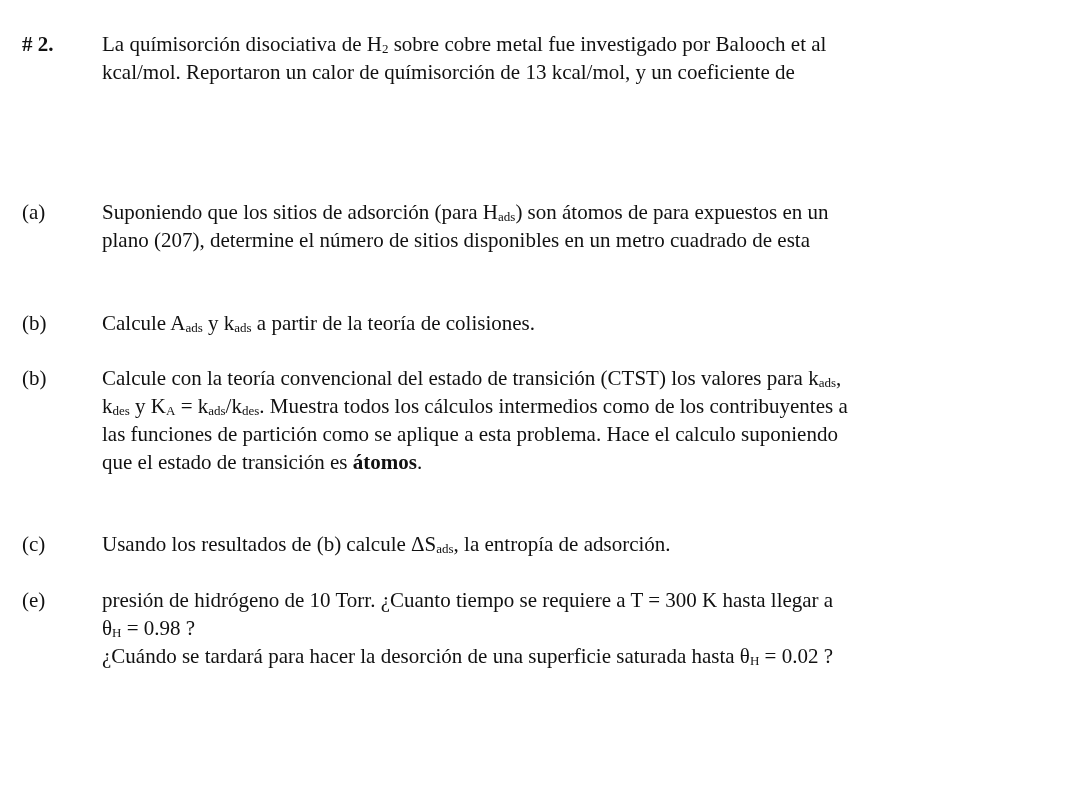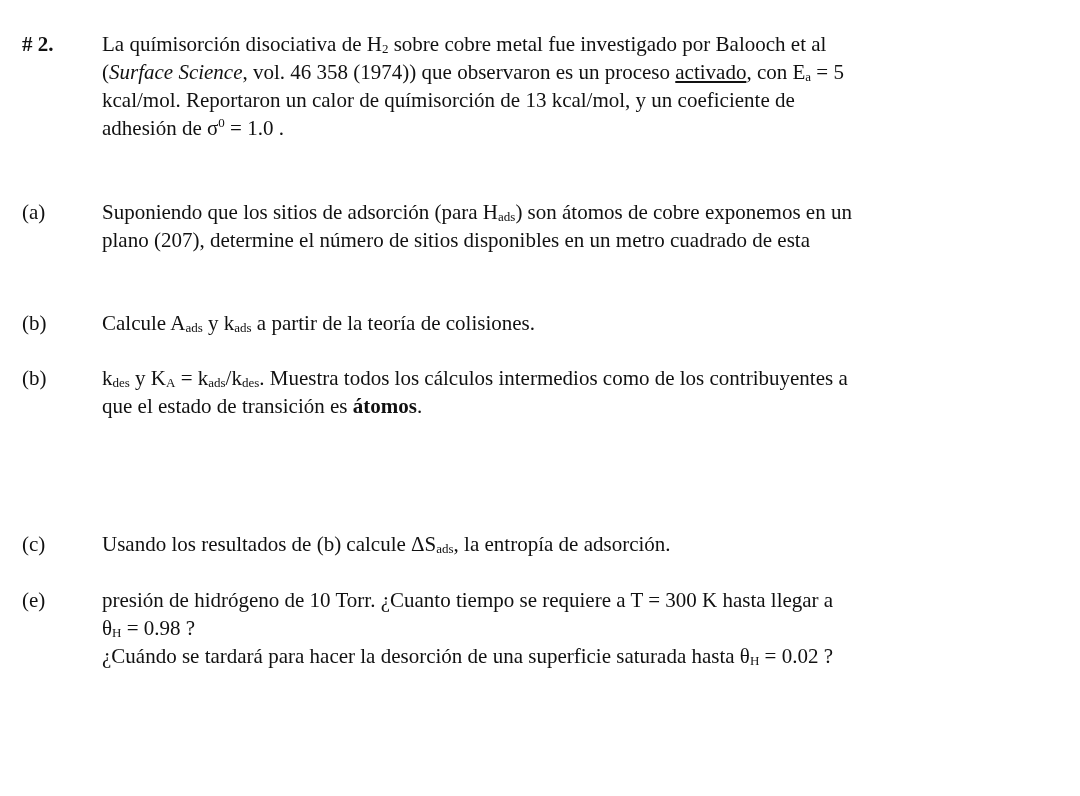--- a/index.html
+++ b/index.html
@@ -18,45 +18,45 @@
   b { font-weight: bold; }
   i { font-style: italic; }
 </style>
 </head>
 <body>
 
 <div class="item" style="top:30px;">
   <span class="label"><b># 2.</b></span>
   <div class="body">
     <span class="line"><span>La químisorción disociativa de H</span><sub>2</sub><span> sobre cobre metal fue investigado por Balooch et al</span></span>
-    <span class="line"><span>(</span><i>Surface Science</i><span>, vol. 46 358 (1974)) que observaron es un proceso </span><span class="u">activado</span><span>, con E</span><sub>a</sub><span> = 5</span></span>
     <span class="line"><span>kcal/mol.  Reportaron un calor de químisorción de 13 kcal/mol, y un coeficiente de</span></span>
-    <span class="line"><span>adhesión de σ</span><sup>0</sup><span> = 1.0 .</span></span>
   </div>
 </div>
 
 <div class="item" style="top:198px;">
   <span class="label">(a)</span>
   <div class="body">
-    <span class="line"><span>Suponiendo que los sitios de adsorción (para H</span><sub>ads</sub><span>) son átomos de cobre exponemos en un</span></span>
+    <span class="line"><span>Suponiendo que los sitios de adsorción (para H</span><sub>ads</sub><span>) son átomos de para expuestos en un</span></span>
     <span class="line"><span>plano (207), determine el número de sitios disponibles en un metro cuadrado de esta</span></span>
   </div>
 </div>
 
 <div class="item" style="top:309px;">
   <span class="label">(b)</span>
   <div class="body">
     <span class="line"><span>Calcule A</span><sub>ads</sub><span> y k</span><sub>ads</sub><span> a partir de la teoría de colisiones.</span></span>
   </div>
 </div>
 
 <div class="item" style="top:364px;">
   <span class="label">(b)</span>
   <div class="body">
+    <span class="line"><span>Calcule con la teoría convencional del estado de transición (CTST) los valores para k</span><sub>ads</sub><span>,</span></span>
     <span class="line"><span>k</span><sub>des</sub><span> y K</span><sub>A</sub><span> = k</span><sub>ads</sub><span>/k</span><sub>des</sub><span>. Muestra todos los cálculos intermedios como de los contribuyentes a</span></span>
+    <span class="line"><span>las funciones de partición como se aplique a esta problema.  Hace el calculo suponiendo</span></span>
     <span class="line"><span>que el estado de transición es </span><b>átomos</b><span>.</span></span>
   </div>
 </div>
 
 <div class="item" style="top:530px;">
   <span class="label">(c)</span>
   <div class="body">
     <span class="line"><span>Usando los resultados de (b) calcule ΔS</span><sub>ads</sub><span>, la entropía de adsorción.</span></span>
   </div>
 </div>

